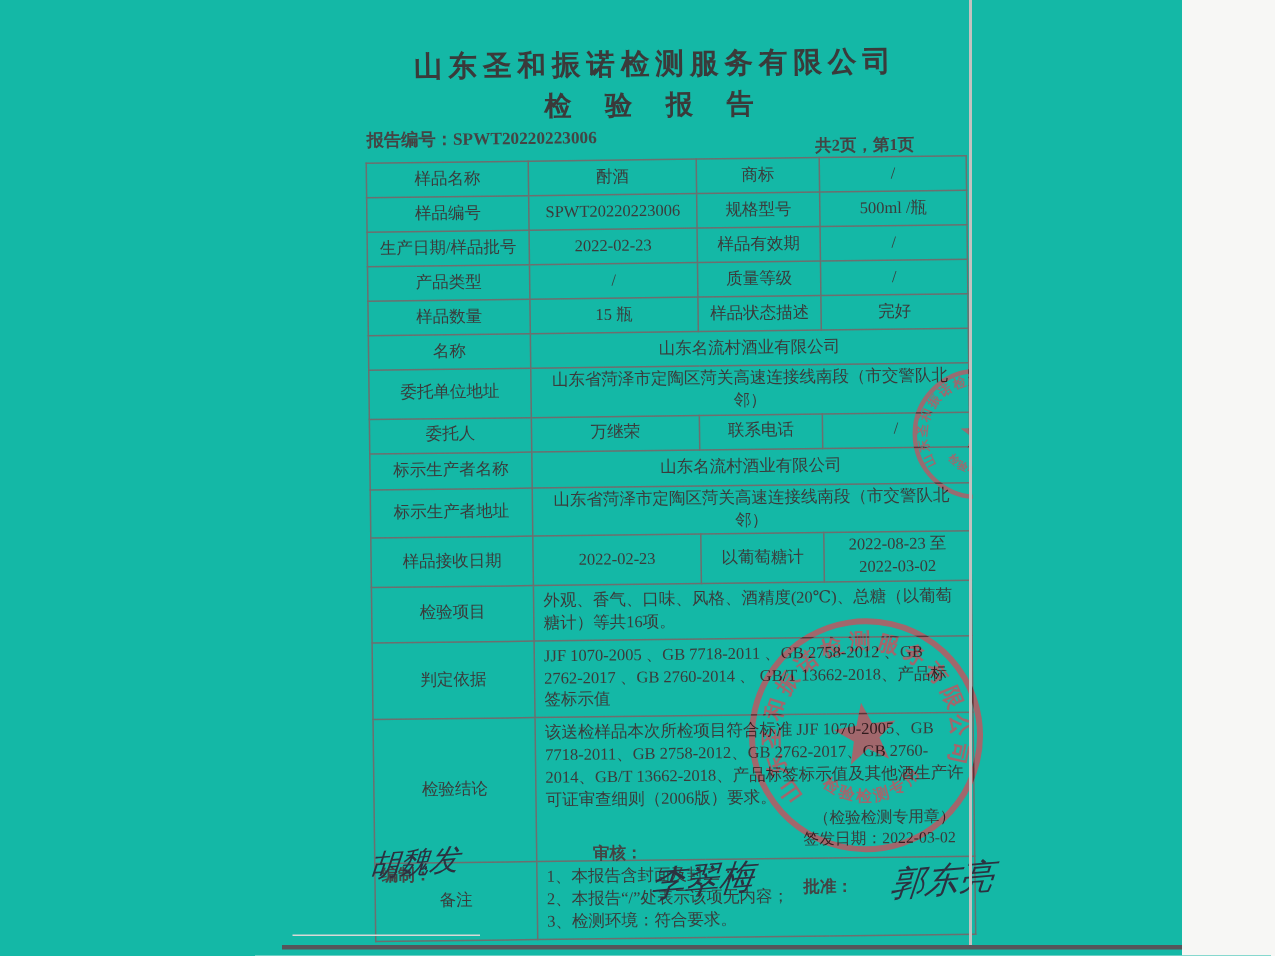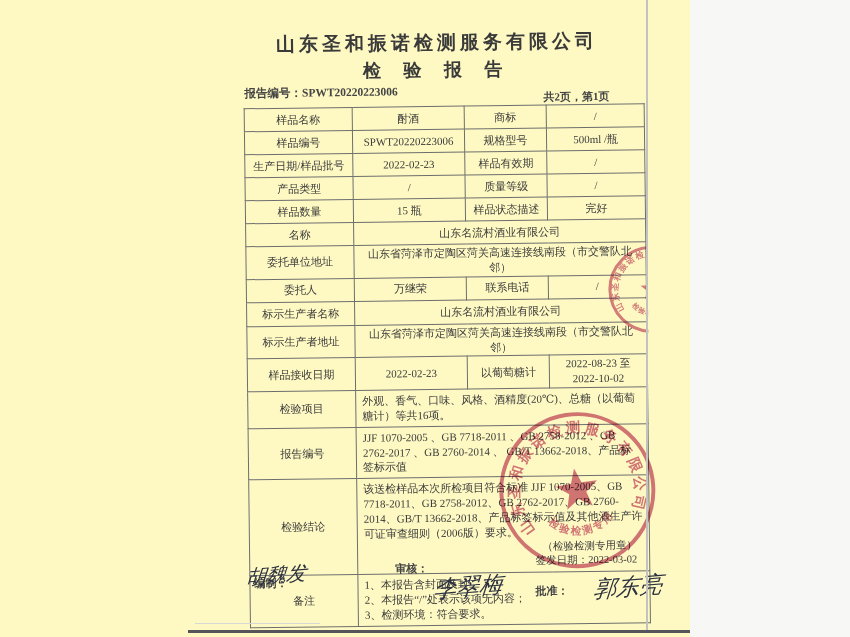--- a/index.html
+++ b/index.html
@@ -1,17 +1,17 @@
 <!DOCTYPE html>
 <html><head>
 <meta charset="utf-8">
 <style>
   html,body{margin:0;padding:0;}
   body{width:850px;height:637px;overflow:hidden;background:#f7f7f5;}
-  .canvas{position:relative;width:690px;height:637px;background:#fef9c3;overflow:hidden;
+  .canvas{position:relative;width:788px;height:637px;background:#14b8a6;overflow:hidden;
           font-family:"Liberation Serif","DejaVu Serif",serif;color:#3d3d3d;}
   
   .page-edge-right{position:absolute;left:646px;top:0;width:2px;height:632px;background:#c2c2c0;}
   .footer-faint-line{position:absolute;left:195px;top:623px;width:125px;height:1px;background:#d8d8d6;}
   .footer-dark-line{position:absolute;left:188px;top:630px;width:662px;height:3px;background:#55555a;}
   
   .scan{position:absolute;left:0;top:0;width:850px;height:637px;transform:rotate(-0.7deg);transform-origin:430px 300px;}
 
   .company-title{position:absolute;left:230px;top:30px;width:420px;text-align:center;
                  font-size:19px;font-weight:700;letter-spacing:4px;color:#3a3a3a;}
@@ -109,29 +109,29 @@
       <tr style="height:25px">
         <td class="lbl">标示生产者地址</td>
         <td colspan="3">山东省菏泽市定陶区菏关高速连接线南段（市交警队北邻）</td>
       </tr>
       <tr style="height:32px">
         <td class="lbl">样品接收日期</td>
         <td>2022-02-23</td>
         <td class="lbl">以葡萄糖计</td>
         <td>
           <span class="cell-sub">2022-08-23 至</span>
-          <span class="cell-sub">2022-10-02</span>
+          <span class="cell-sub">2022-03-02</span>
         </td>
       </tr>
       <tr style="height:33px">
         <td class="lbl">检验项目</td>
         <td colspan="3" class="left">外观、香气、口味、风格、酒精度(20℃)、总糖（以葡萄糖计）等共16项。</td>
       </tr>
       <tr style="height:34px">
-        <td class="lbl">报告编号</td>
+        <td class="lbl">判定依据</td>
         <td colspan="3" class="left">JJF 1070-2005 、GB 7718-2011 、GB 2758-2012 、GB 2762-2017 、GB 2760-2014 、 GB/T 13662-2018、产品标签标示值</td>
       </tr>
       <tr style="height:82px">
         <td class="lbl">检验结论</td>
         <td colspan="3" class="left">
           <div class="concl-wrap">
             <div class="concl-text">该送检样品本次所检项目符合标准 JJF 1070-2005、GB 7718-2011、GB 2758-2012、GB 2762-2017、GB 2760-2014、GB/T 13662-2018、产品标签标示值及其他酒生产许可证审查细则（2006版）要求。</div>
             <div class="concl-seal">
               <div>（检验检测专用章）</div>
               <div>签发日期：2022-03-02</div>

